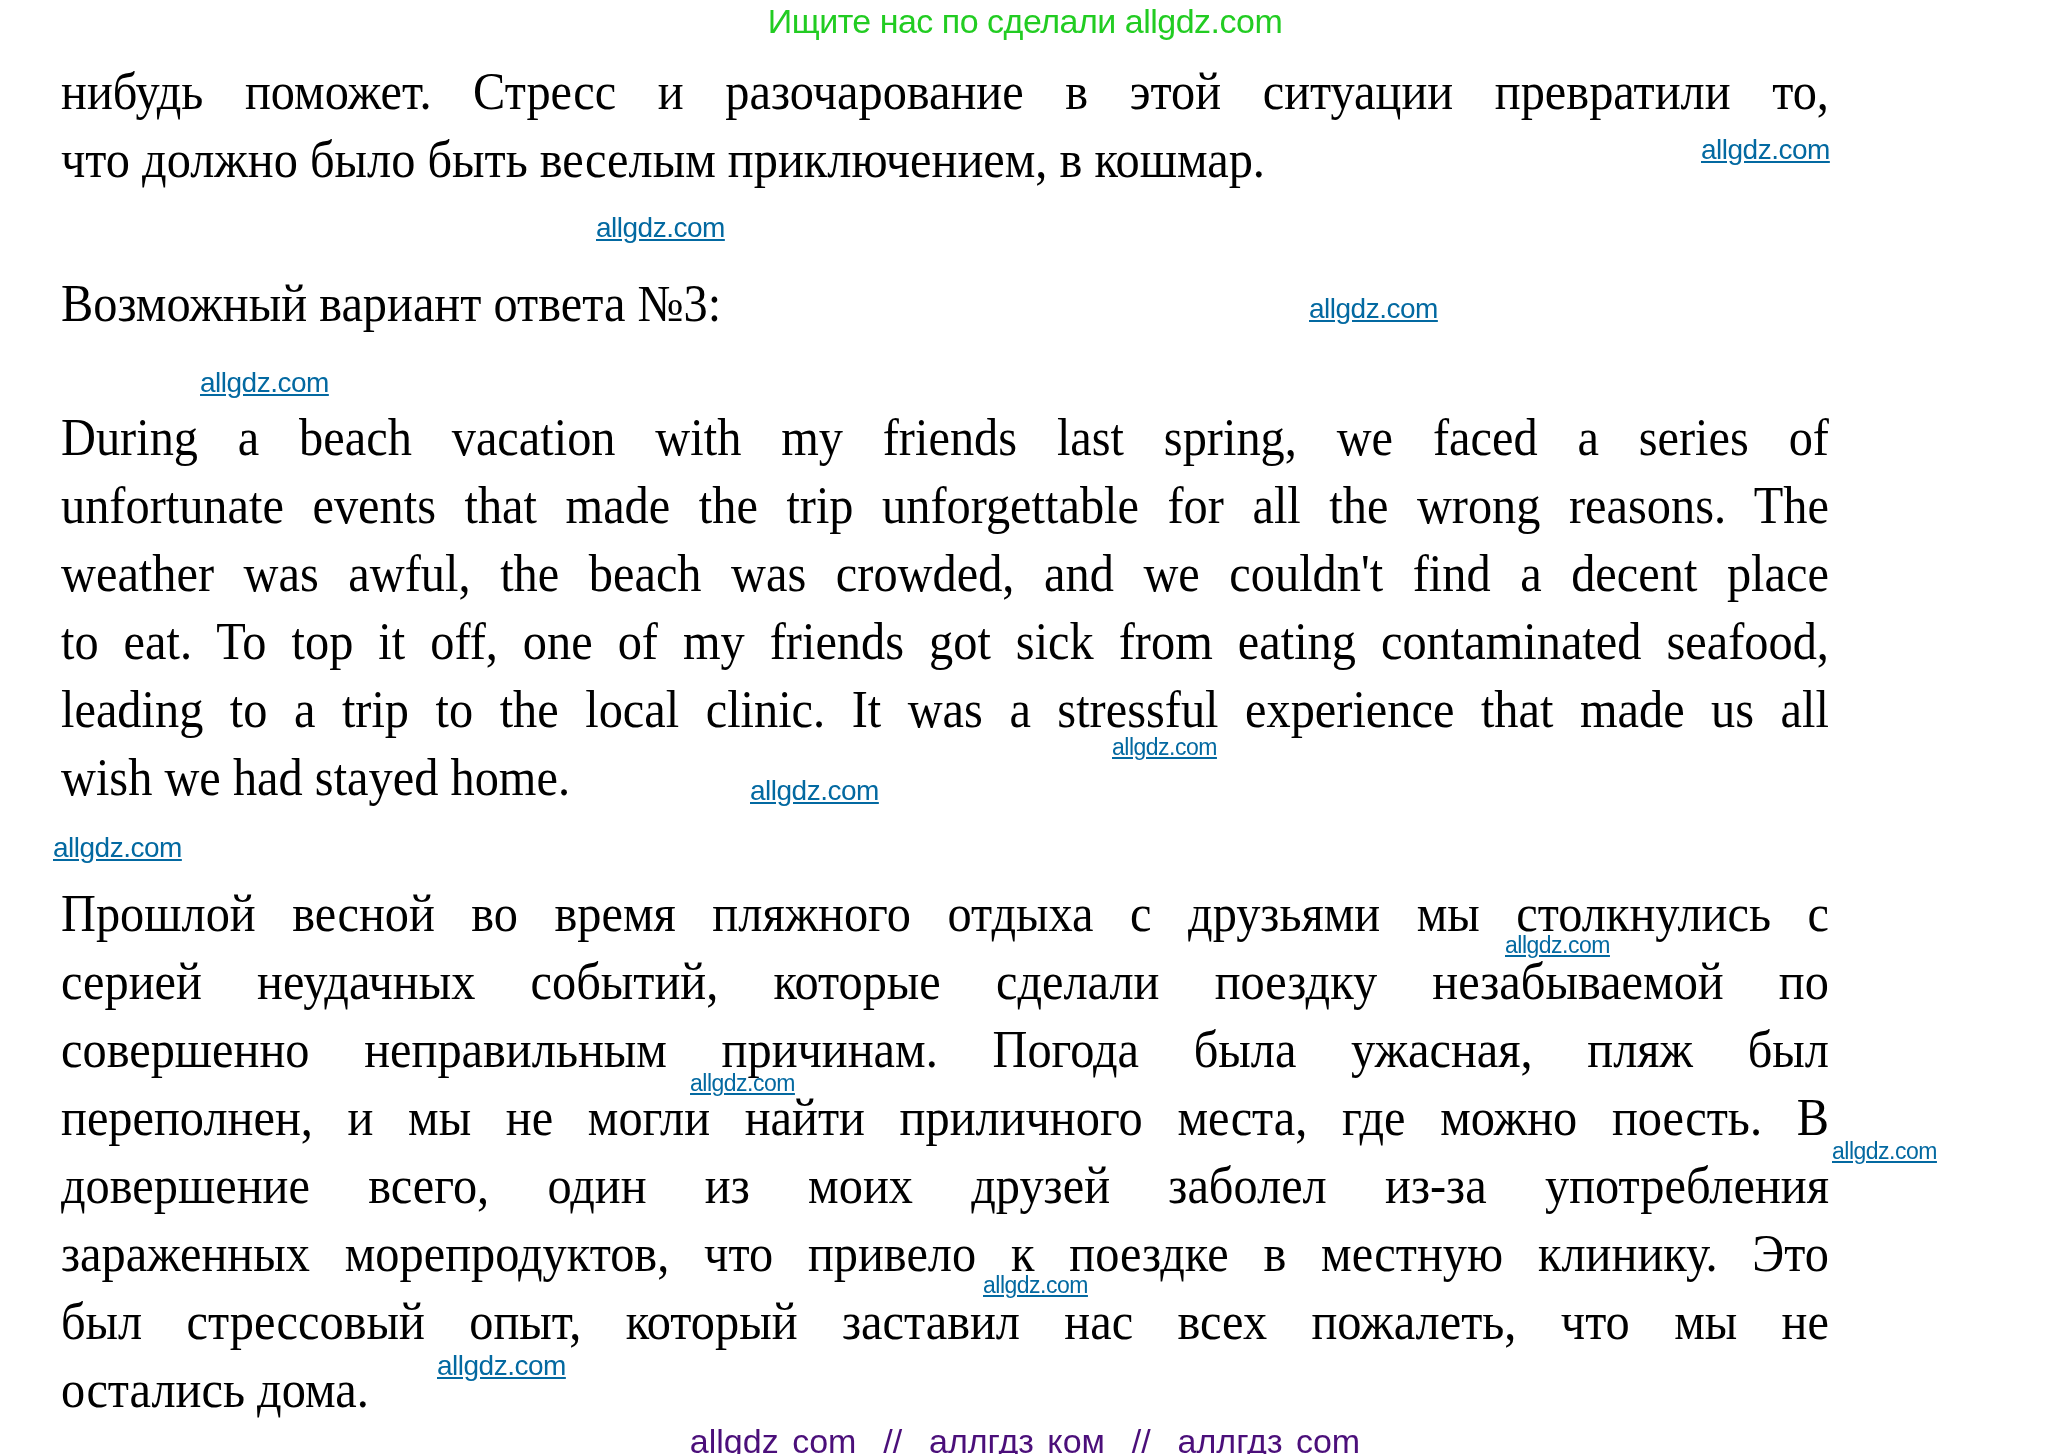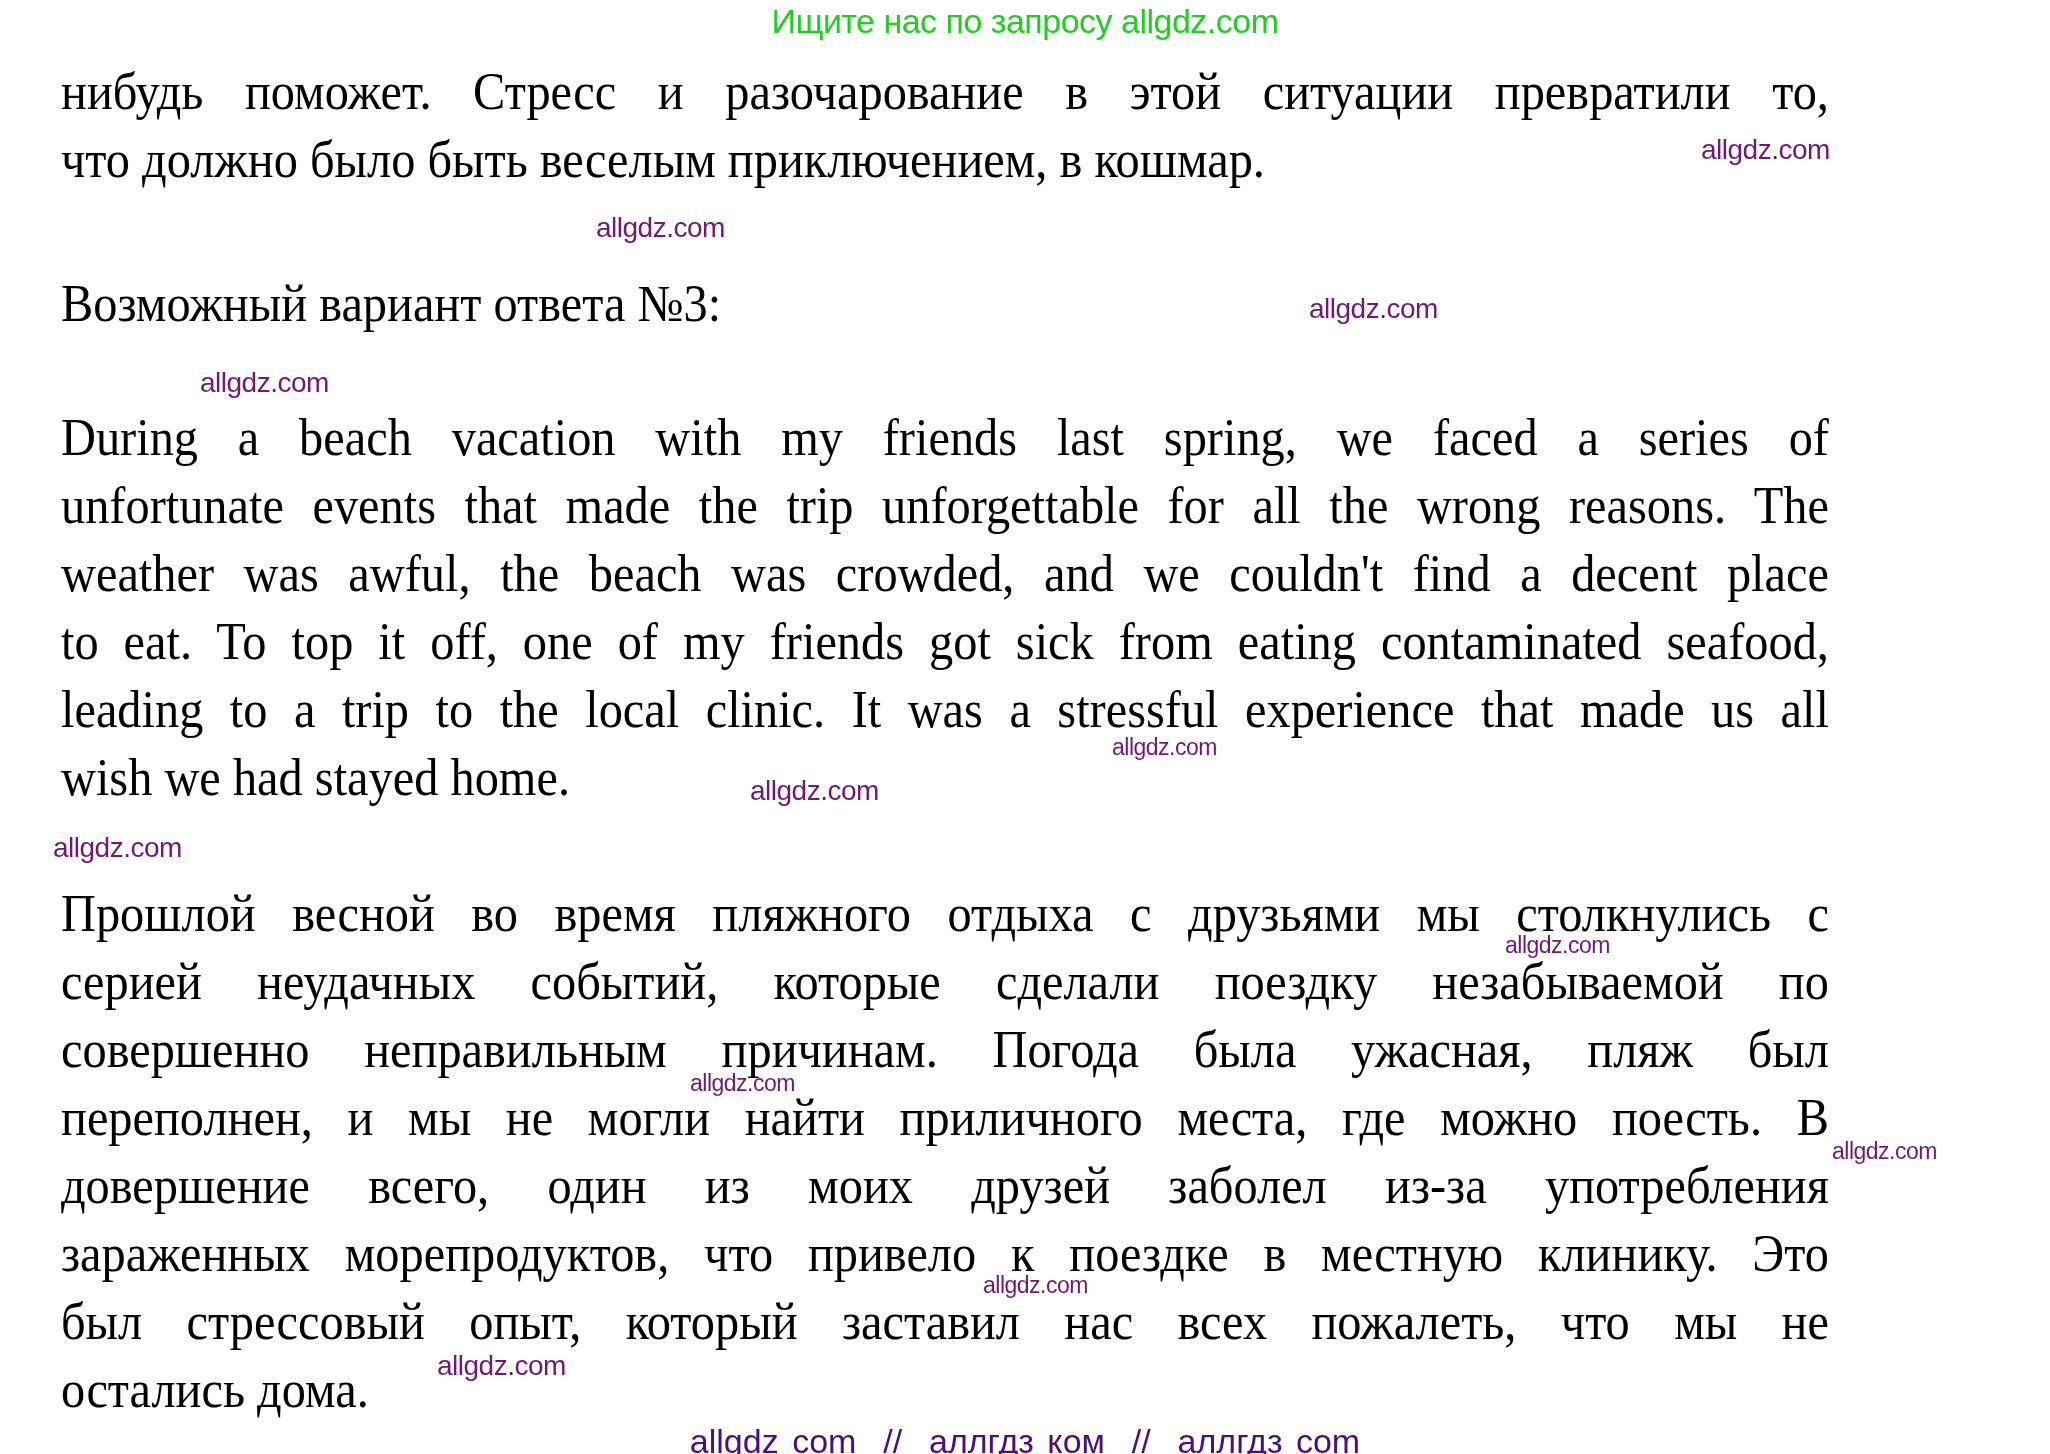--- a/index.html
+++ b/index.html
@@ -16,33 +16,33 @@
   }
   .para .line { display: block; text-align: justify; text-align-last: justify; white-space: nowrap; height: 68px; }
   .para .line.last { text-align-last: left; }
   .heading {
     position: absolute; left: 61px; top: 270px;
     font-family: "Liberation Serif", serif; font-size: 52px; line-height: 68px; color: #000;
     transform: scaleX(0.93); transform-origin: left top;
   }
   .wm {
     position: absolute; font-family: "Liberation Sans", sans-serif; font-size: 28px;
-    color: #701a75; letter-spacing: -0.5px; white-space: nowrap;
+    color: #0369a1; letter-spacing: -0.5px; white-space: nowrap; text-decoration: underline;
   }
   .wm.small { font-size: 23px; }
   .footer-banner {
     position: absolute; left: 0; top: 1422px; width: 2050px; text-align: center;
     font-family: "Liberation Sans", sans-serif; font-size: 34px; color: #4b0f7a;
     word-spacing: 4px; white-space: pre;
   }
 </style>
 </head>
 <body>
 
-<div class="header-banner">Ищите нас по запросу allgdz.com</div>
+<div class="header-banner">Ищите нас по сделали allgdz.com</div>
 
 <div class="para" style="top:58px;">
   <span class="line">нибудь поможет. Стресс и разочарование в этой ситуации превратили то,</span>
   <span class="line last">что должно было быть веселым приключением, в кошмар.</span>
 </div>
 
 <div class="heading">Возможный вариант ответа №3:</div>
 
 <div class="para" style="top:404px;">
   <span class="line">During a beach vacation with my friends last spring, we faced a series of</span>

